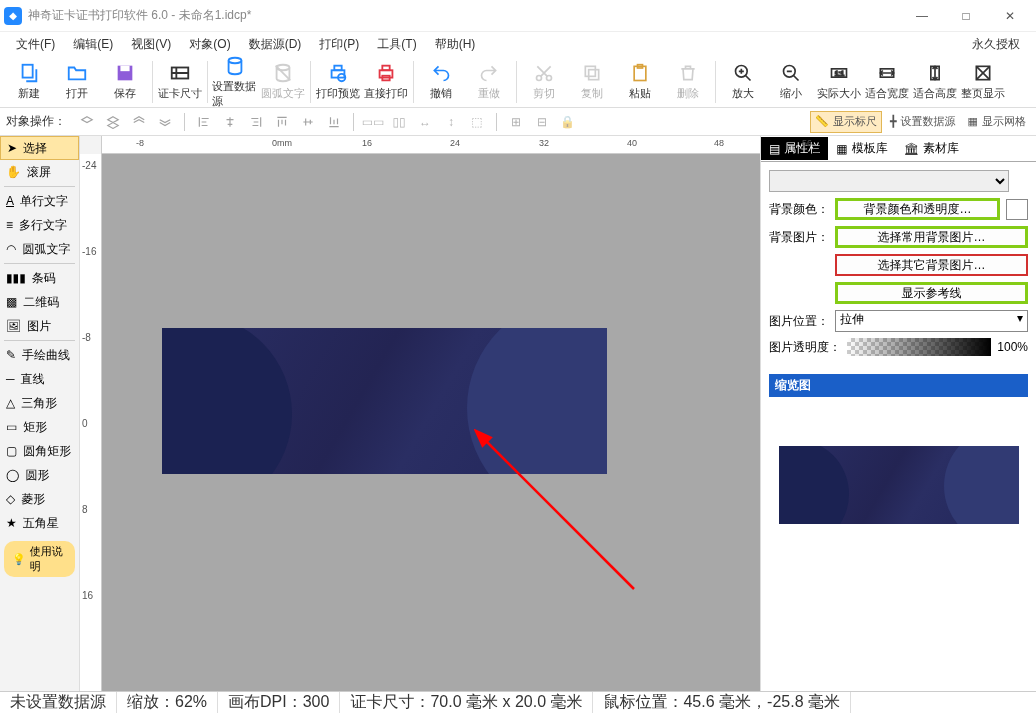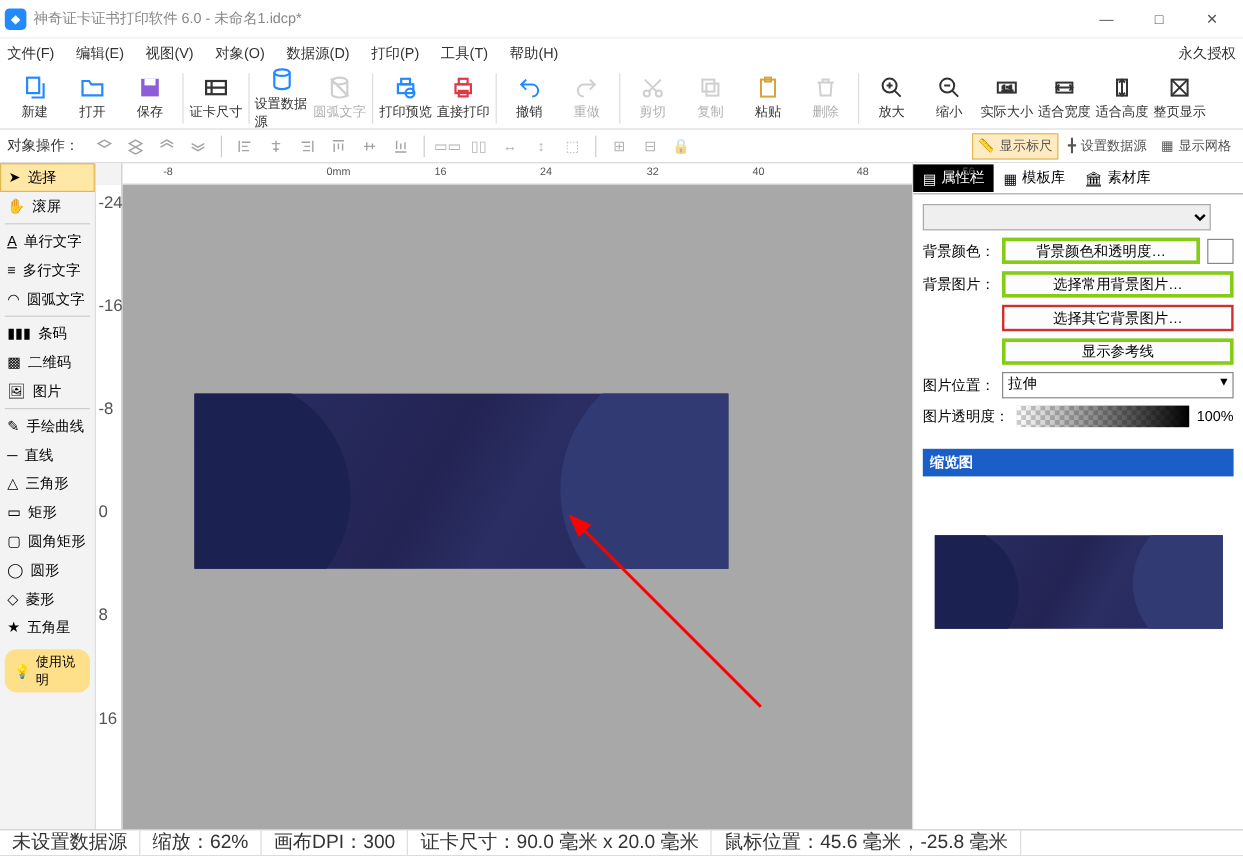--- a/index.html
+++ b/index.html
@@ -1,21 +1,21 @@
 <!DOCTYPE html>
 <html><head>
 <meta charset="utf-8">
 <style>
 * { box-sizing: border-box; margin: 0; padding: 0; font-family: "Microsoft YaHei", sans-serif; }
 body { width: 1036px; height: 713px; background: #fff; font-size: 12px; overflow: hidden; display: flex; flex-direction: column; }
 .titlebar { height: 32px; background: #fff; display: flex; align-items: center; padding: 0 4px; border-bottom: 1px solid #eee; color: #888; }
 .titlebar .app-icon { width: 18px; height: 18px; background: #2389ff; border-radius: 4px; margin-right: 6px; display:flex;align-items:center;justify-content:center;color:#fff;font-size:10px;}
 .titlebar .title { flex: 1; }
 .titlebar .win-btn { width: 44px; height: 30px; display: flex; align-items: center; justify-content: center; color: #555; }
-.menubar { height: 24px; display: flex; align-items: center; padding: 0 6px; gap: 18px; color: #333; }
+.menubar { height: 24px; display: flex; align-items: center; padding: 0 16px; gap: 18px; color: #333; }
 .menubar .right { margin-left: auto; color:#333;}
 .toolbar { height: 52px; display: flex; align-items: center; padding: 2px 6px; gap: 2px; border-bottom:1px solid #ddd;}
 .tb-sep { width:1px; height:42px; background:#ddd; margin:0 2px;}
 .tb-btn { width: 46px; display:flex; flex-direction:column; align-items:center; justify-content:center; gap:2px; font-size:11px; color:#333; }
 .tb-btn .icn { width:26px; height:22px; display:flex;align-items:center;justify-content:center;}
 .tb-btn.red svg{stroke:#e33745;}
 .optbar { height:28px; display:flex; align-items:center; padding:0 6px; border-bottom:1px solid #ddd; gap:4px; color:#555;}
 .optbar .lbl{font-size:12px;color:#333;margin-right:6px;}
 .grey-icn{width:22px;height:20px;display:flex;align-items:center;justify-content:center;opacity:.45;}
 .optbar .spacer{flex:1;}
@@ -23,21 +23,21 @@
 .view-toggle.active{background:#ffebc2;border:1px solid #e2b756;}
 .main { flex:1; display:flex; min-height:0;}
 .left-tools { width:80px; background:#f3f3f3; border-right:1px solid #ddd; display:flex; flex-direction:column; }
 .lt-item{height:24px;display:flex;align-items:center;padding:0 6px;gap:6px;font-size:12px;}
 .lt-item.sel{background:#ffe7a6;border:1px solid #e2b756;}
 .lt-sep{height:1px;background:#ccc;margin:2px 4px;}
 .lt-tip{margin-top:auto;background:#ffe08a;border-radius:10px;padding:3px 8px;margin:6px 4px 10px;display:flex;align-items:center;gap:4px;font-size:11px;}
 .canvas-area{flex:1;display:flex;flex-direction:column;background:#a8a8a8;position:relative;}
 .ruler-h{height:18px;background:#fff;border-bottom:1px solid #ccc;display:flex;font-size:9px;color:#555;position:relative;}
 .ruler-h .corner{width:22px;height:18px;background:#f3f3f3;border-right:1px solid #ccc;}
-.ruler-v{position:absolute;left:0;top:18px;bottom:0;width:22px;background:#fff;border-right:1px solid #ccc;font-size:14px;color:#555;}
+.ruler-v{position:absolute;left:0;top:18px;bottom:0;width:22px;background:#fff;border-right:1px solid #ccc;font-size:10px;color:#555;}
 .ruler-h .tick{position:absolute;top:2px;}
 .ruler-v .tick{position:absolute;left:2px;}
 .canvas-inner{position:absolute;left:22px;top:18px;right:0;bottom:0;}
 .card{position:absolute;left:60px;top:174px;width:445px;height:146px;background:linear-gradient(120deg,#2a2f66 0%,#232453 45%,#2a2e63 60%,#22265a 100%);overflow:hidden;}
 .card::before{content:"";position:absolute;left:-70px;bottom:-40px;width:200px;height:200px;border-radius:50%;background:#1b2252;}
 .card::after{content:"";position:absolute;right:-80px;top:-30px;width:220px;height:220px;border-radius:50%;background:#313a73;}
 .arrow-annot{position:absolute;left:372px;top:275px;width:170px;height:170px;pointer-events:none;}
 .right-pane{width:276px;background:#fff;border-left:1px solid #ddd;display:flex;flex-direction:column;}
 .rp-tabs{height:26px;display:flex;align-items:center;border-bottom:1px solid #aaa;background:#fff;}
 .rp-tab{padding:3px 8px;display:flex;align-items:center;gap:4px;font-size:12px;}
@@ -514,15 +514,15 @@
         <div class="preview-card"></div>
       </div>
     </div>
   </div>
 </div>
 
 <div class="statusbar">
   <div class="cell">未设置数据源</div>
   <div class="cell">缩放：62%</div>
   <div class="cell">画布DPI：300</div>
-  <div class="cell">证卡尺寸：90.0 毫米 x 20.0 毫米</div>
+  <div class="cell">证卡尺寸：70.0 毫米 x 20.0 毫米</div>
   <div class="cell">鼠标位置：45.6 毫米，-25.8 毫米</div>
 </div>
 
 </body></html>

